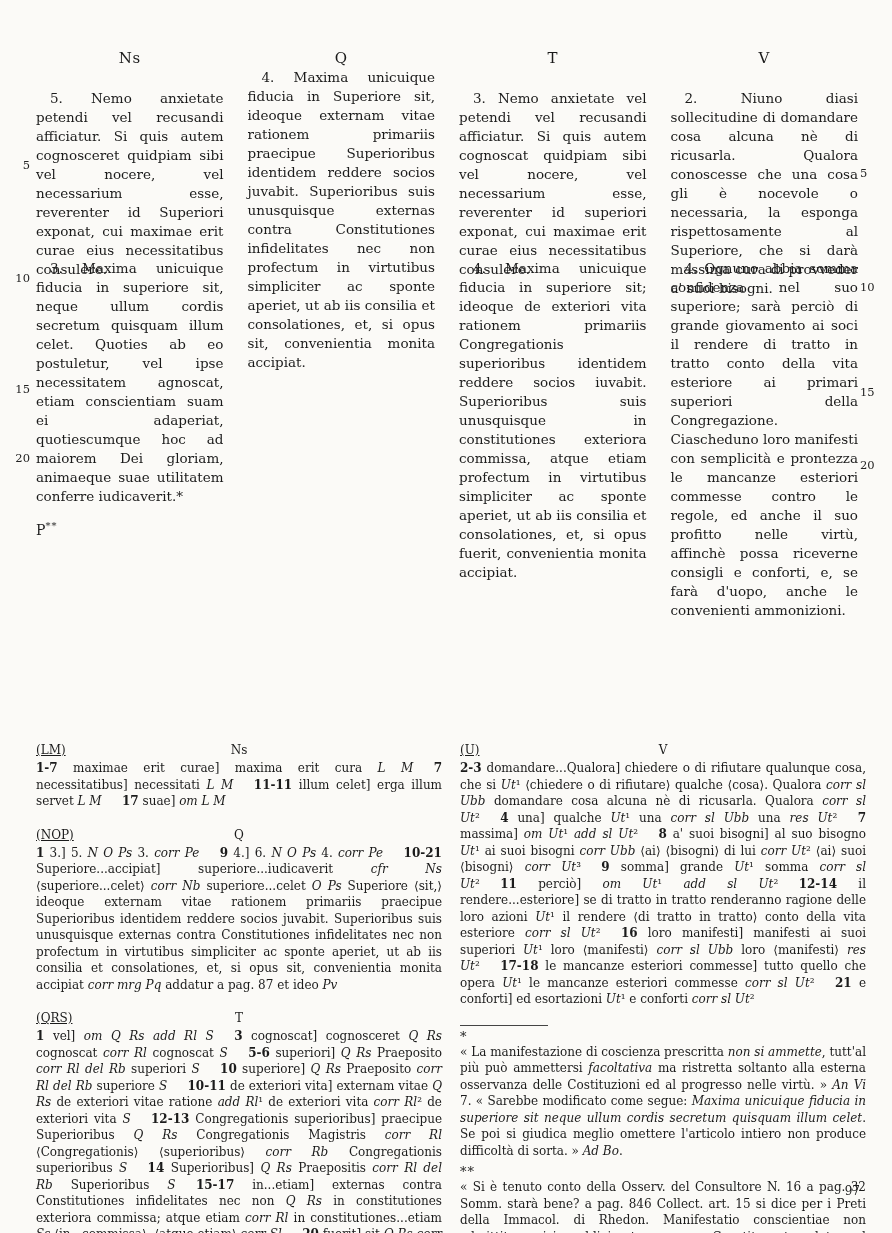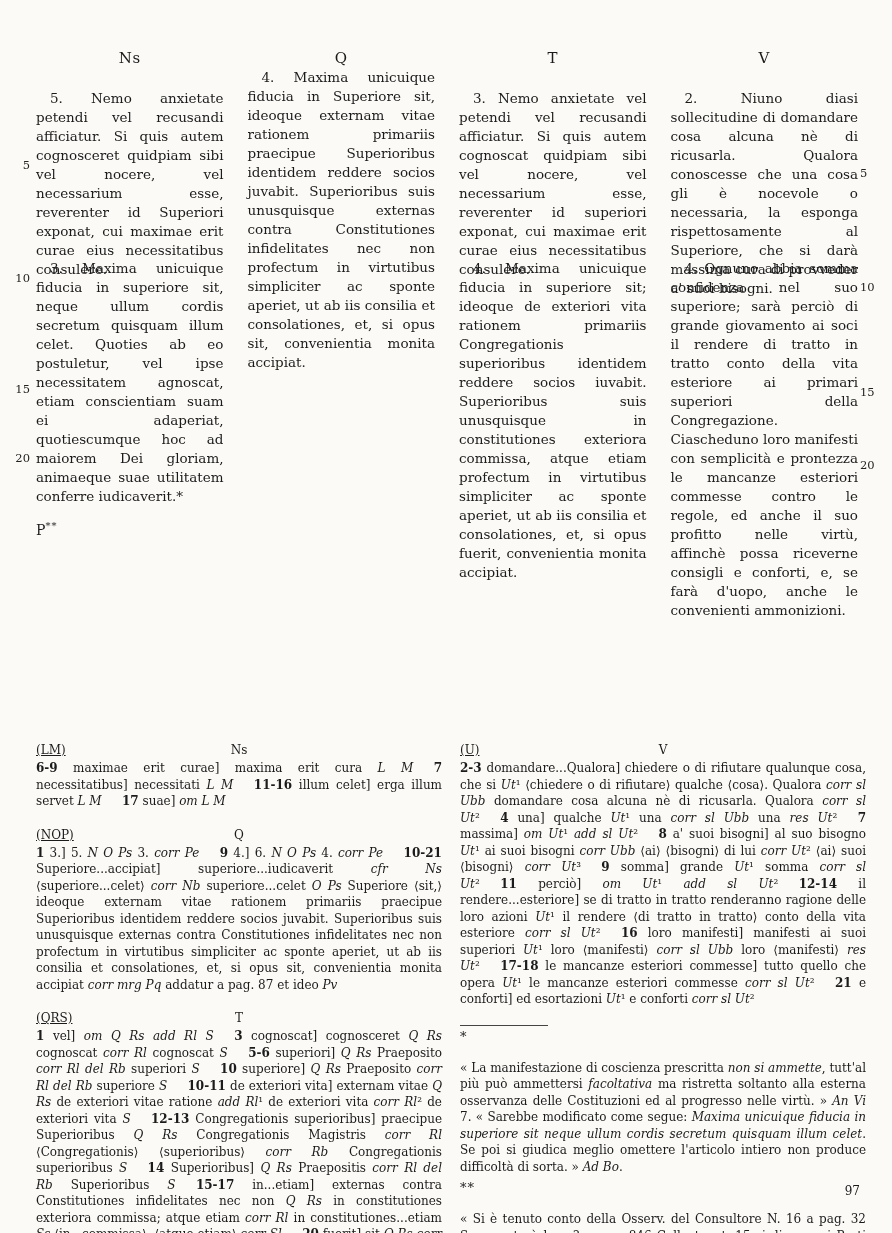--- a/index.html
+++ b/index.html
@@ -43,21 +43,21 @@
   .app-label{position:absolute;left:0;top:0;text-decoration:underline;}
   .app-witness{display:block;text-align:center;}
   .app-body{text-align:justify;}
   .app-entry{margin-right:1.7em;}
   .app-entry:last-child{margin-right:0;}
   .app-entry b{font-weight:bold;}
   .app-entry i, .fn-text i{font-style:italic;}
   
   .fn-rule{width:88px;border:0;border-top:1px solid #444;margin:12px 0 4px 0;}
   .fn-marker{font-size:13px;line-height:14px;letter-spacing:1px;}
-  .fn-text{text-align:justify;margin:16px 0 6px 0;}
+  .fn-text{text-align:justify;margin:0 0 6px 0;}
   .page-number{
     position:absolute;right:32px;top:1184px;font-size:12px;
   }
 </style>
 </head>
 <body>
 
 <div class="page">
 
   <span class="lineno l" style="top:158px">5</span>
@@ -103,21 +103,21 @@
   </div>
 
   <div class="apparatus">
 
     <div class="app-col">
       <div class="app-section">
         <div class="app-head">
           <span class="app-label">(LM)</span>
           <span class="app-witness">Ns</span>
         </div>
-        <div class="app-body"><span class="app-entry"><b>6-9</b> maximae erit curae] maxima erit cura <i>L M</i></span><span class="app-entry"><b>7</b> necessitatibus] necessitati <i>L M</i></span><span class="app-entry"><b>11-16</b> illum celet] erga illum servet <i>L M</i></span><span class="app-entry"><b>17</b> suae] <i>om L M</i></span></div>
+        <div class="app-body"><span class="app-entry"><b>1-7</b> maximae erit curae] maxima erit cura <i>L M</i></span><span class="app-entry"><b>7</b> necessitatibus] necessitati <i>L M</i></span><span class="app-entry"><b>11-11</b> illum celet] erga illum servet <i>L M</i></span><span class="app-entry"><b>17</b> suae] <i>om L M</i></span></div>
       </div>
 
       <div class="app-section">
         <div class="app-head">
           <span class="app-label">(NOP)</span>
           <span class="app-witness">Q</span>
         </div>
         <div class="app-body"><span class="app-entry"><b>1</b> 3.] 5. <i>N O Ps</i> 3. <i>corr Pe</i></span><span class="app-entry"><b>9</b> 4.] 6. <i>N O Ps</i> 4. <i>corr Pe</i></span><span class="app-entry"><b>10-21</b> Superiore...accipiat] superiore...iudicaverit <i>cfr Ns</i> ⟨superiore...celet⟩ <i>corr Nb</i> superiore...celet <i>O Ps</i> Superiore ⟨sit,⟩ ideoque externam vitae rationem primariis praecipue Superioribus identidem reddere socios juvabit. Superioribus suis unusquisque externas contra Constitutiones infidelitates nec non profectum in virtutibus simpliciter ac sponte aperiet, ut ab iis consilia et consolationes, et, si opus sit, convenientia monita accipiat <i>corr mrg Pq</i> addatur a pag. 87 et ideo <i>Pv</i></span></div>
       </div>
 

